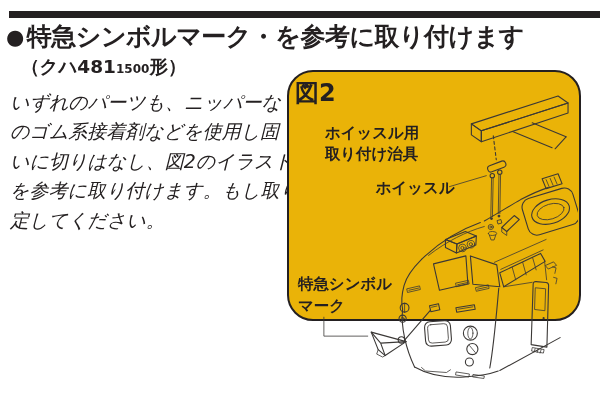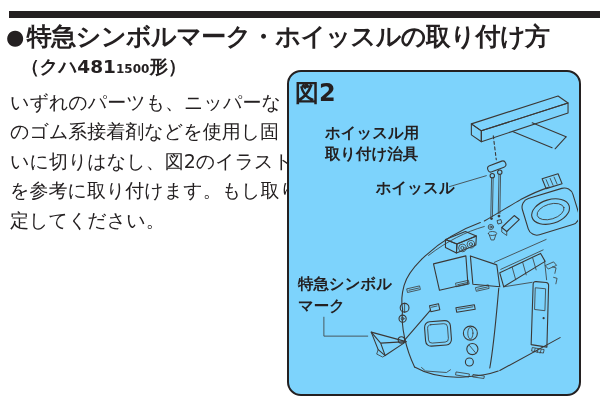--- a/index.html
+++ b/index.html
@@ -6,41 +6,41 @@
   .page{position:relative;width:600px;height:407px;background:#ffffff;overflow:hidden;
         font-family:"DejaVu Sans",sans-serif;color:#242021;}
   .toprule{position:absolute;left:9px;top:11px;width:591px;height:7px;background:#242021;}
   .titlerow{position:absolute;left:6px;top:20px;display:flex;align-items:center;gap:3px;
             font-weight:bold;font-size:25px;letter-spacing:-0.5px;white-space:nowrap;}
   .titlerow .bullet{font-size:21px;line-height:1;transform:translateY(1px);}
   .subtitle{position:absolute;left:21px;top:54px;font-weight:bold;font-size:18.5px;white-space:nowrap;}
   .subtitle .small{font-size:12px;}
   .bodytext{position:absolute;left:10px;top:88px;width:278px;font-size:19px;
             line-height:29.4px;font-weight:500;letter-spacing:0;}
-  .bodytext div{white-space:nowrap;}
-  .figure{position:absolute;left:287px;top:70px;width:294px;height:326px;box-sizing:border-box;
-          border:2.5px solid #242021;border-radius:14px;background:#7dd3fc;}
+  .bodytext div{white-space:nowrap;font-style:italic;}
+  .figure{position:absolute;left:287px;top:70px;width:294px;height:251px;box-sizing:border-box;
+          border:2.5px solid #242021;border-radius:26px;background:#eab308;}
   .figure svg{position:absolute;left:0;top:0;}
   .ln{stroke:#3b3836;stroke-width:1.1;fill:none;stroke-linecap:round;stroke-linejoin:round;}
   .lnthin{stroke:#3b3836;stroke-width:0.8;fill:none;stroke-linecap:round;stroke-linejoin:round;}
   .fillink{fill:#3b3836;stroke:none;}
   text{fill:#242021;}
   .figlabel{font:bold 24px "DejaVu Sans",sans-serif;}
   .callout{font:600 15.5px "DejaVu Sans",sans-serif;}
 </style>
 </head>
 <body>
 
 <div class="page">
 
   <div class="toprule"></div>
 
   <div class="titlerow">
     <span class="bullet">●</span>
-    <span>特急シンボルマーク・ホイッスルの取り付け方</span>
+    <span>特急シンボルマーク・を参考に取り付けます</span>
   </div>
 
   <div class="subtitle">
     <span>（クハ481</span><span class="small">1500</span><span>形）</span>
   </div>
 
   <div class="bodytext">
     <div>いずれのパーツも、ニッパーな</div>
     <div>のゴム系接着剤などを使用し固</div>
     <div>いに切りはなし、図2のイラスト</div>

